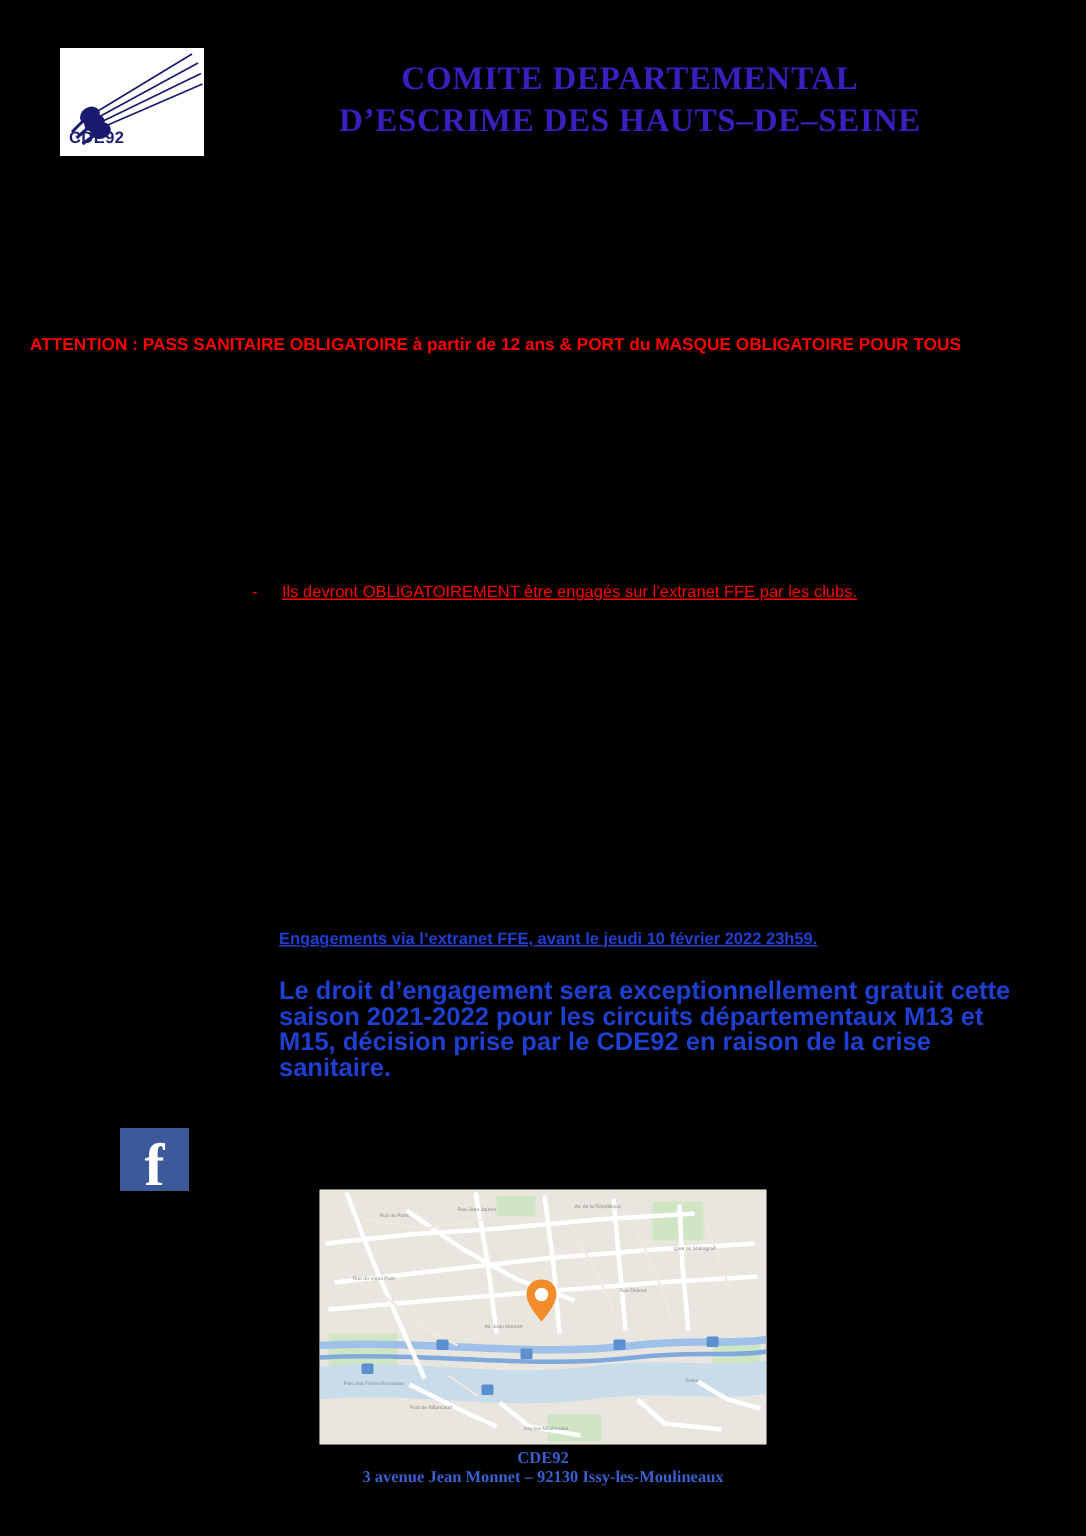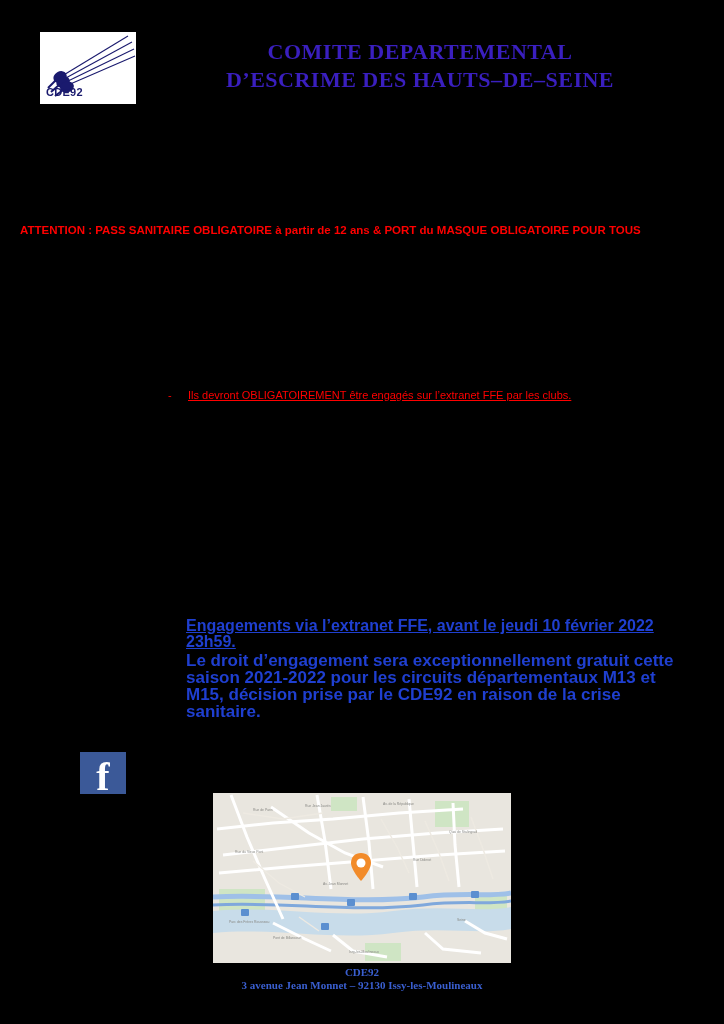--- a/index.html
+++ b/index.html
@@ -88,21 +88,21 @@
     text-decoration: underline;
   }
 
   
   #engagement-deadline {
     position: absolute;
     left: 186px;
     top: 618px;
     width: 500px;
     color: #1f3fd0;
-    font-size: 16px;
+    font-size: 11px;
     font-weight: bold;
     line-height: 16px;
     text-decoration: underline;
   }
   #engagement-fee {
     position: absolute;
     left: 186px;
     top: 652px;
     width: 500px;
     color: #1f3fd0;

